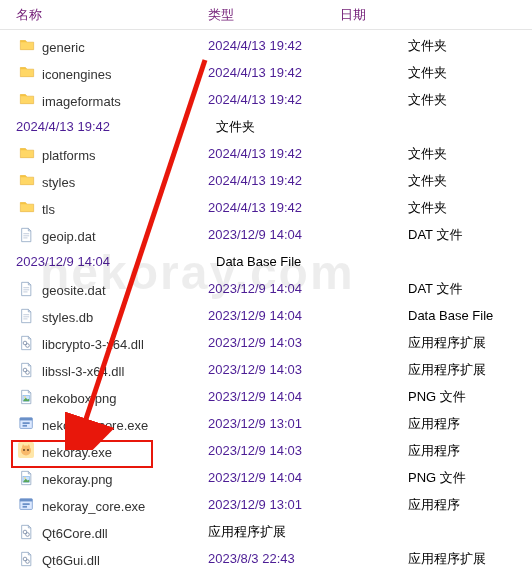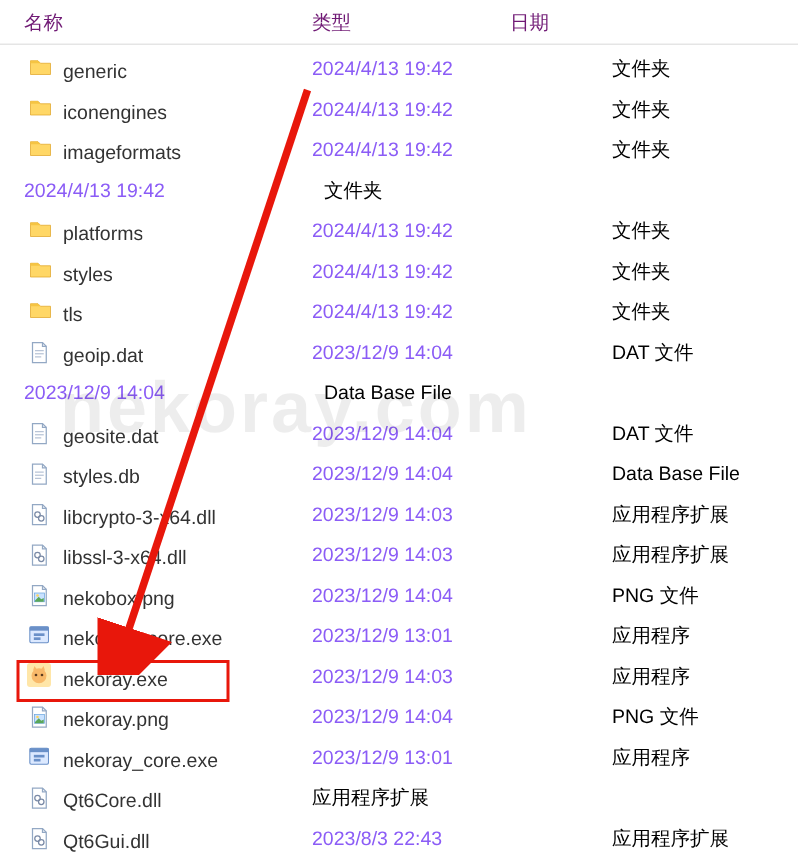--- a/index.html
+++ b/index.html
@@ -37,21 +37,21 @@
   }
   .row .cell-name {
     width: 192px;
     display: flex;
     align-items: flex-end;
     gap: 6px;
     padding-left: 10px;
   }
   .row .cell-date {
     width: 200px;
-    color: #8b5cf6;
+    color: #4c1d95;
     padding-left: 8px;
   }
   .row .cell-type {
     flex: 1;
     color: #000000;
     padding-left: 8px;
   }
   .highlight .cell-name {
     position: relative;
   }

